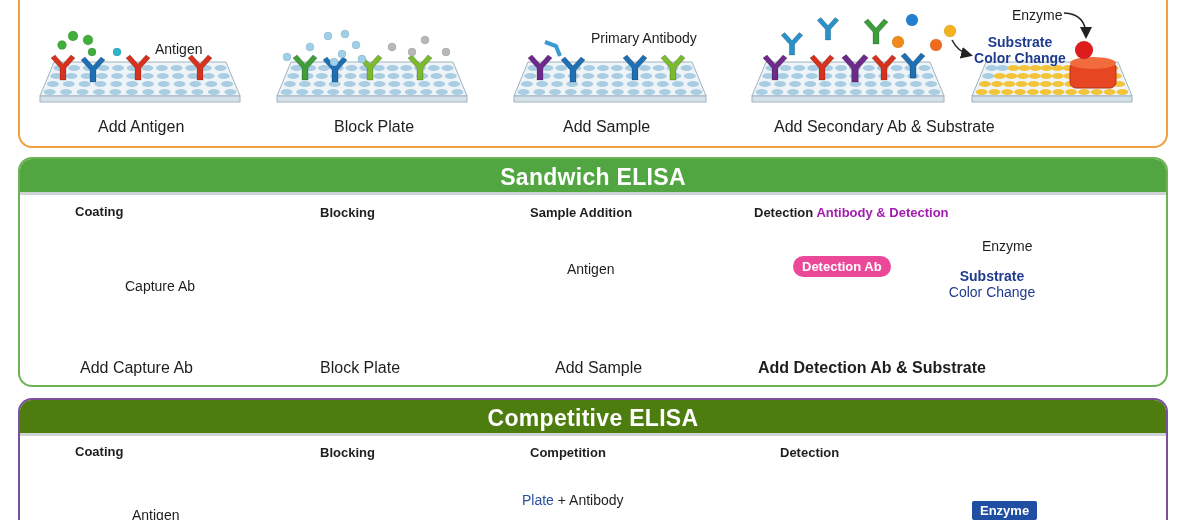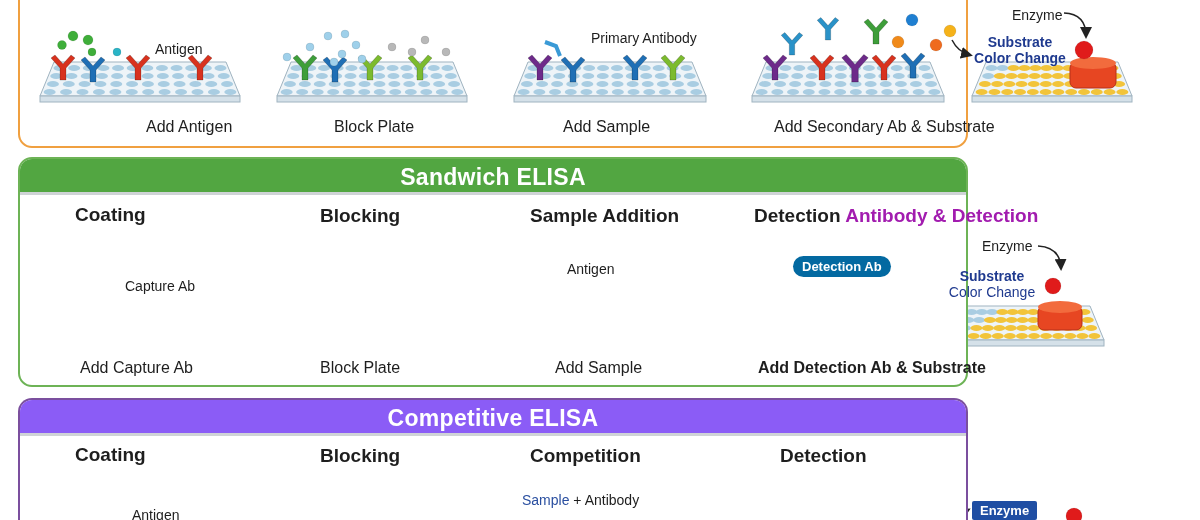--- a/index.html
+++ b/index.html
@@ -1,34 +1,34 @@
 <!DOCTYPE html>
 <html><head>
 <meta charset="utf-8">
 <style>
   * { box-sizing: border-box; margin: 0; padding: 0; }
   html, body { width: 1200px; height: 520px; overflow: hidden; background: #ffffff; }
   body { font-family: "Liberation Sans", "DejaVu Sans", sans-serif; position: relative; color: #1a1a1a; }
 
-  .panel { position: absolute; left: 18px; width: 950px; border-radius: 14px; background: #fff; }
+  .panel { position: absolute; left: 18px; width: 1150px; border-radius: 14px; background: #fff; }
   .panel .hdr { height: 36px; border-radius: 12px 12px 0 0; color: #fff; font-weight: bold; font-size: 23px;
                 text-align: center; line-height: 36px; border-bottom: 3px solid #cfd3d6; letter-spacing: 0.3px; }
 
   #p-indirect { top: -20px; height: 168px; border: 2px solid #f0a040; }
   #p-sandwich { top: 157px; height: 230px; border: 2px solid #6db356; }
   #p-sandwich .hdr { background: #52a641; }
   #p-competitive { top: 398px; height: 140px; border: 2px solid #7b4f9e; border-bottom: none; }
-  #p-competitive .hdr { background: #8b5cf6; }
-
-  .step-title { position: absolute; font-weight: bold; font-size: 19px; color: #1e1e1e; }
+  #p-competitive .hdr { background: #4d7c0f; }
+
+  .step-title { position: absolute; font-weight: bold; font-size: 13px; color: #1e1e1e; }
   .step-title .accent { color: #a21caf; }
   .caption { position: absolute; font-size: 16px; color: #1e1e1e; white-space: nowrap; }
   .lbl { position: absolute; font-size: 14px; color: #1e1e1e; white-space: nowrap; }
   .lbl-blue { position: absolute; font-size: 14px; color: #1f3a8f; font-weight: bold; line-height: 16px; text-align: center; white-space: nowrap; }
-  .pill { position: absolute; background: #0369a1; color: #fff; font-weight: bold; font-size: 13px; padding: 3px 9px; border-radius: 11px; white-space: nowrap; }
+  .pill { position: absolute; background: #ec4899; color: #fff; font-weight: bold; font-size: 13px; padding: 3px 9px; border-radius: 11px; white-space: nowrap; }
   .enzyme-box { position: absolute; background: #1f4ea3; color: #fff; font-weight: bold; font-size: 13px; padding: 2px 8px; border-radius: 2px; white-space: nowrap; }
 
   svg.scene { position: absolute; left: 0; top: 0; overflow: visible; }
 </style>
 </head>
 <body>
 
 <div class="panel" id="p-indirect"></div>
 
 <svg class="scene" width="1200" height="520" id="art">
@@ -750,21 +750,21 @@
     <circle cx="868" cy="498" r="6" fill="#3fae3a" stroke="rgba(0,0,0,0.15)" stroke-width="0.6"></circle>
     <circle cx="898" cy="492" r="6" fill="#1f7fd1" stroke="rgba(0,0,0,0.15)" stroke-width="0.6"></circle>
     <circle cx="925" cy="507" r="6" fill="#f5b21a" stroke="rgba(0,0,0,0.15)" stroke-width="0.6"></circle>
     <circle cx="882" cy="520" r="4" fill="#f08a1a" stroke="rgba(0,0,0,0.15)" stroke-width="0.6"></circle>
     <circle cx="906" cy="520" r="4" fill="#e63b1e" stroke="rgba(0,0,0,0.15)" stroke-width="0.6"></circle>
     <path d="M932,512 Q950,520 968,510" fill="none" stroke="#222" stroke-width="1.5" marker-end="url(#ah)"></path>
     <circle cx="1074" cy="516" r="8" fill="#e01b1b" stroke="rgba(0,0,0,0.15)" stroke-width="0.6"></circle>
   </svg>
 
 <span class="lbl" style="left:155px;top:41px;">Antigen</span>
-<span class="caption" style="left:98px;top:118px;margin-left:48px;">Add Antigen</span>
+<span class="caption" style="left:98px;top:118px;">Add Antigen</span>
 <span class="caption" style="left:334px;top:118px;">Block Plate</span>
 <span class="lbl" style="left:566px;top:30px;margin-left:25px;">Primary Antibody</span>
 <span class="caption" style="left:563px;top:118px;">Add Sample</span>
 <span class="caption" style="left:774px;top:118px;">Add Secondary Ab &amp; Substrate</span>
 <span class="lbl" style="left:1012px;top:7px;">Enzyme</span>
 <div class="lbl-blue" style="left:972px;top:34px;width:96px;">
   <div>Substrate</div>
   <div>Color Change</div>
 </div>
 
@@ -792,14 +792,14 @@
 
 <div class="panel" id="p-competitive">
   <div class="hdr">Competitive ELISA</div>
 </div>
 <span class="step-title" style="left:75px;top:444px;">Coating</span>
 <span class="step-title" style="left:320px;top:445px;">Blocking</span>
 <span class="step-title" style="left:530px;top:445px;">Competition</span>
 <span class="step-title" style="left:780px;top:445px;">Detection</span>
 
 <span class="lbl" style="left:132px;top:507px;">Antigen</span>
-<span class="lbl" style="left:522px;top:492px;"><span style="color:#2a4fa0">Sample</span><span> + Antibody</span></span>
+<span class="lbl" style="left:522px;top:492px;"><span style="color:#2a4fa0">Plate</span><span> + Antibody</span></span>
 <span class="enzyme-box" style="left:972px;top:501px;">Enzyme</span>
 
 </body></html>

